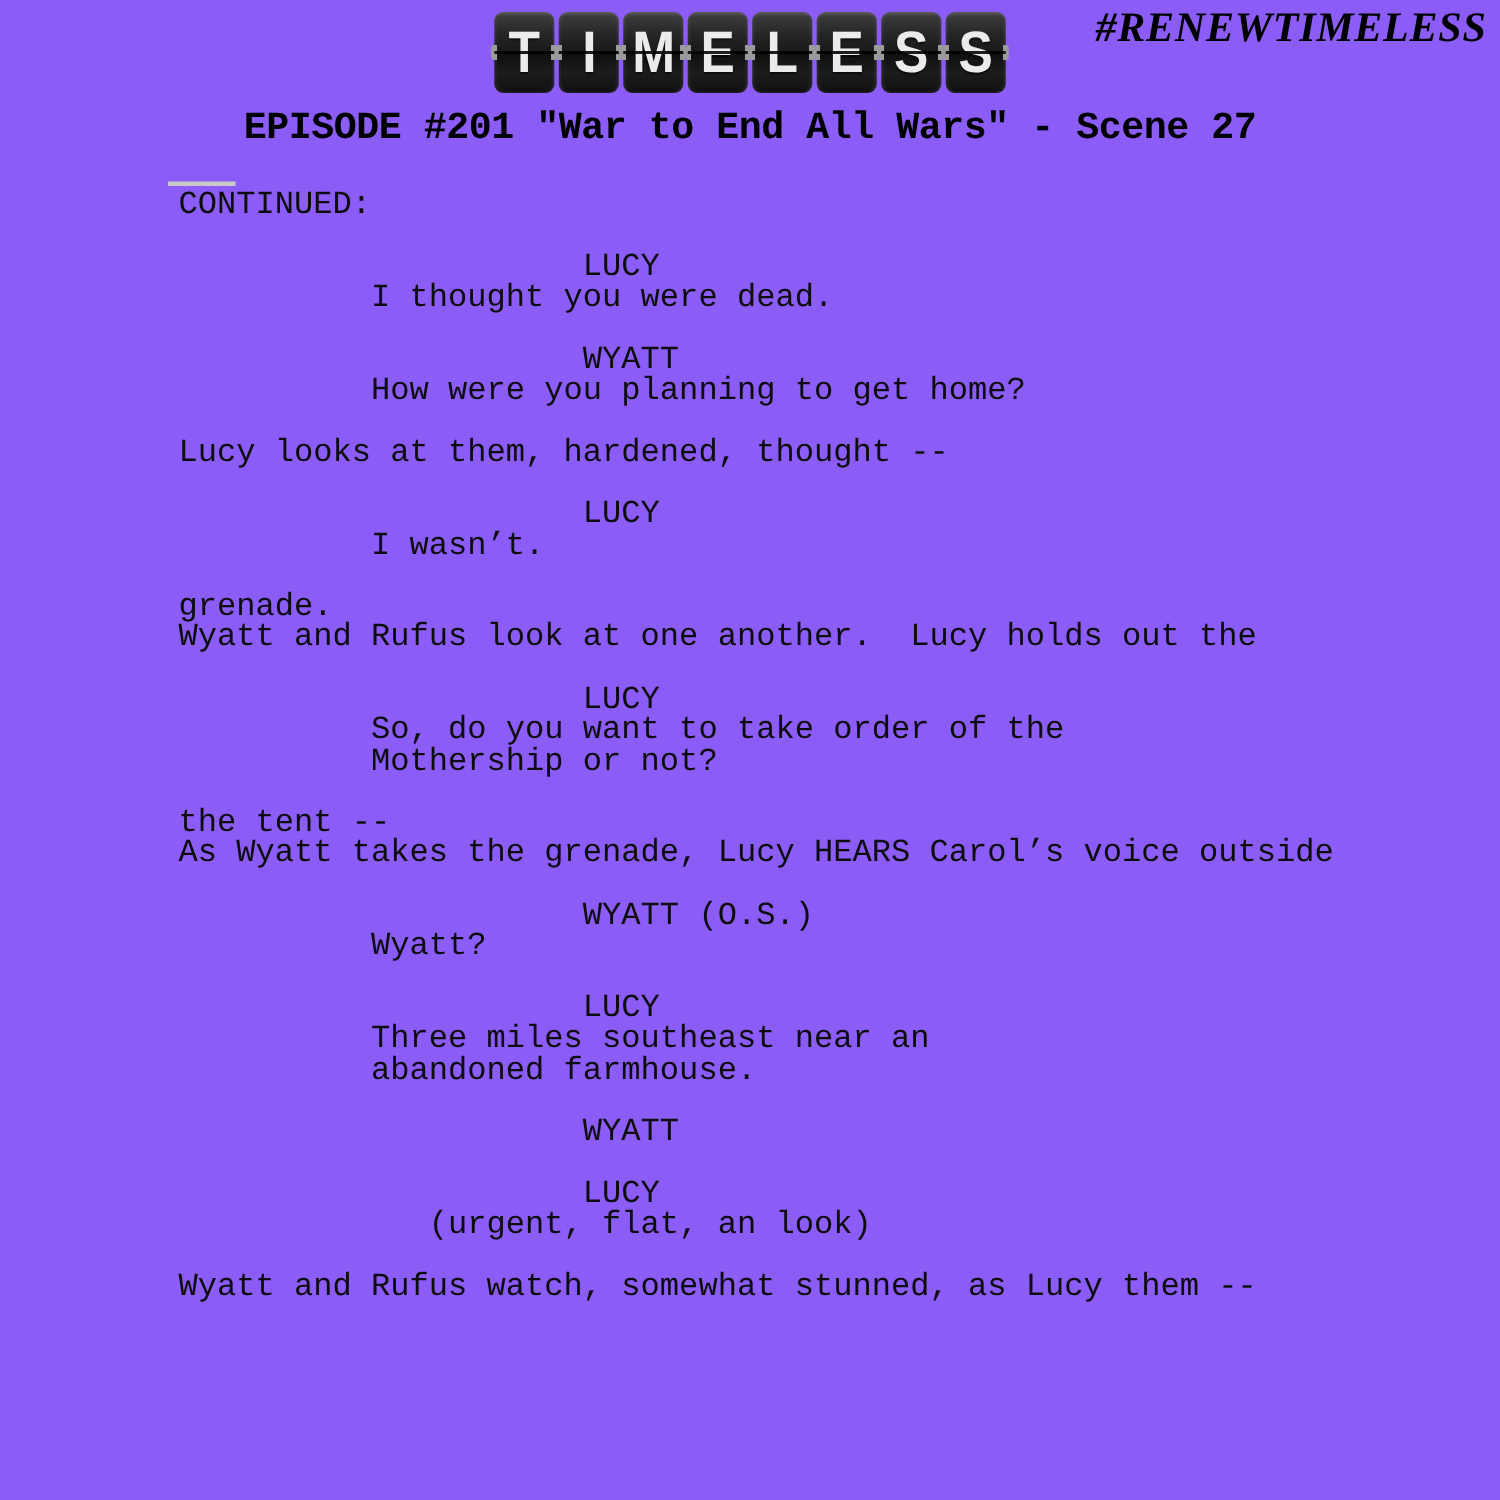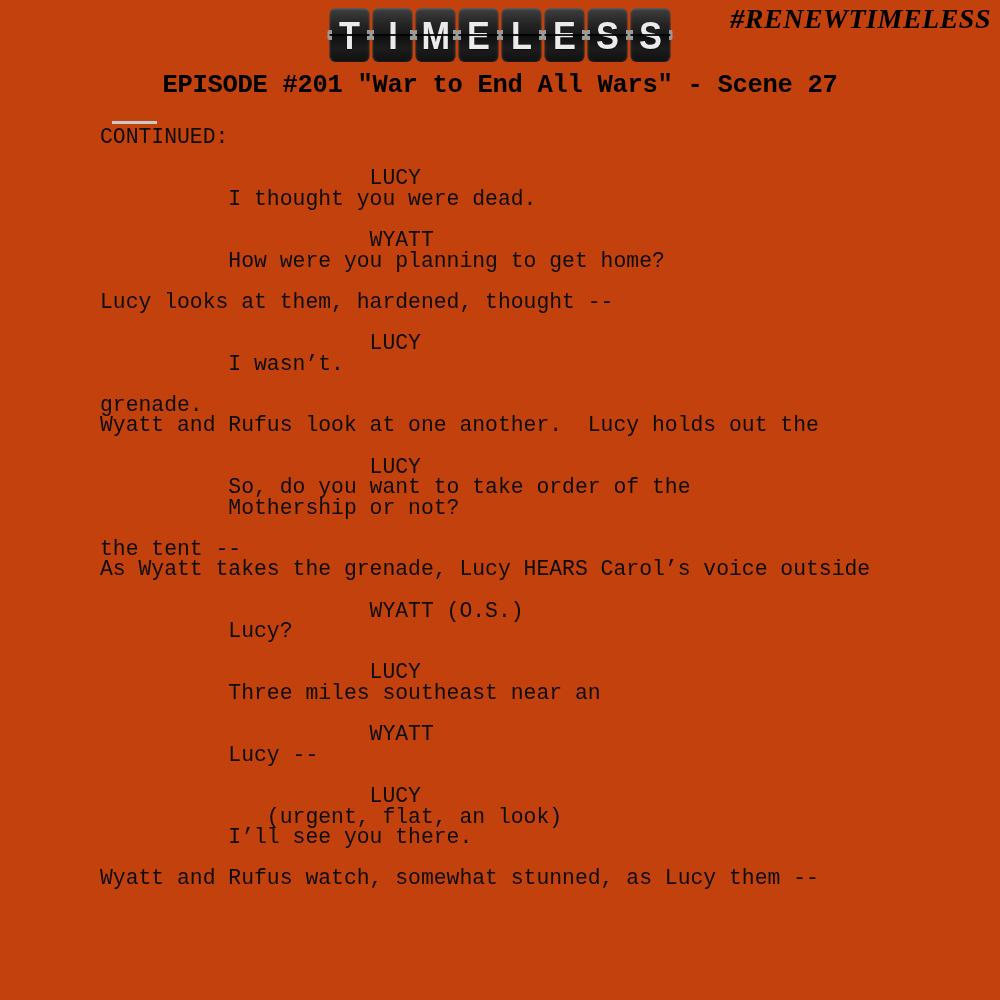--- a/index.html
+++ b/index.html
@@ -3,21 +3,21 @@
 <meta charset="utf-8">
 <style>
   html, body {
     margin: 0;
     padding: 0;
   }
   .page {
     position: relative;
     width: 1000px;
     height: 1000px;
-    background: #c2410c;
+    background: #8b5cf6;
     overflow: hidden;
     font-family: "Liberation Mono", monospace;
     color: #0d0d0d;
   }
 
   
   .logo {
     position: absolute;
     top: 8px;
     left: 50%;
@@ -111,21 +111,21 @@
     left: 112px;
     top: 121px;
     width: 45px;
     height: 3px;
     background: #c9c9c9;
   }
 
   
   .script {
     position: absolute;
-    left: 100px;
+    left: 119px;
     top: 127px;
     width: 860px;
     font-family: "Liberation Mono", monospace;
     font-size: 21.4px;
     line-height: 20.6px;
     color: #0d0d0d;
   }
   .script-line {
     white-space: pre;
     min-height: 20.6px;
@@ -187,28 +187,27 @@
       <div class="script-line">Wyatt and Rufus look at one another.  Lucy holds out the</div>
       <div class="script-line"></div>
       <div class="script-line">                     LUCY</div>
       <div class="script-line">          So, do you want to take order of the</div>
       <div class="script-line">          Mothership or not?</div>
       <div class="script-line"></div>
       <div class="script-line">the tent --</div>
       <div class="script-line">As Wyatt takes the grenade, Lucy HEARS Carol’s voice outside</div>
       <div class="script-line"></div>
       <div class="script-line">                     WYATT (O.S.)</div>
-      <div class="script-line">          Lucy?</div>
+      <div class="script-line">          Wyatt?</div>
       <div class="script-line"></div>
       <div class="script-line">                     LUCY</div>
       <div class="script-line">          Three miles southeast near an</div>
+      <div class="script-line">          abandoned farmhouse.</div>
       <div class="script-line"></div>
       <div class="script-line">                     WYATT</div>
-      <div class="script-line">          Lucy --</div>
       <div class="script-line"></div>
       <div class="script-line">                     LUCY</div>
       <div class="script-line">             (urgent, flat, an look)</div>
-      <div class="script-line">          I’ll see you there.</div>
       <div class="script-line"></div>
       <div class="script-line">Wyatt and Rufus watch, somewhat stunned, as Lucy them --</div>
     </div>
 
 </div>
 
 </body></html>

